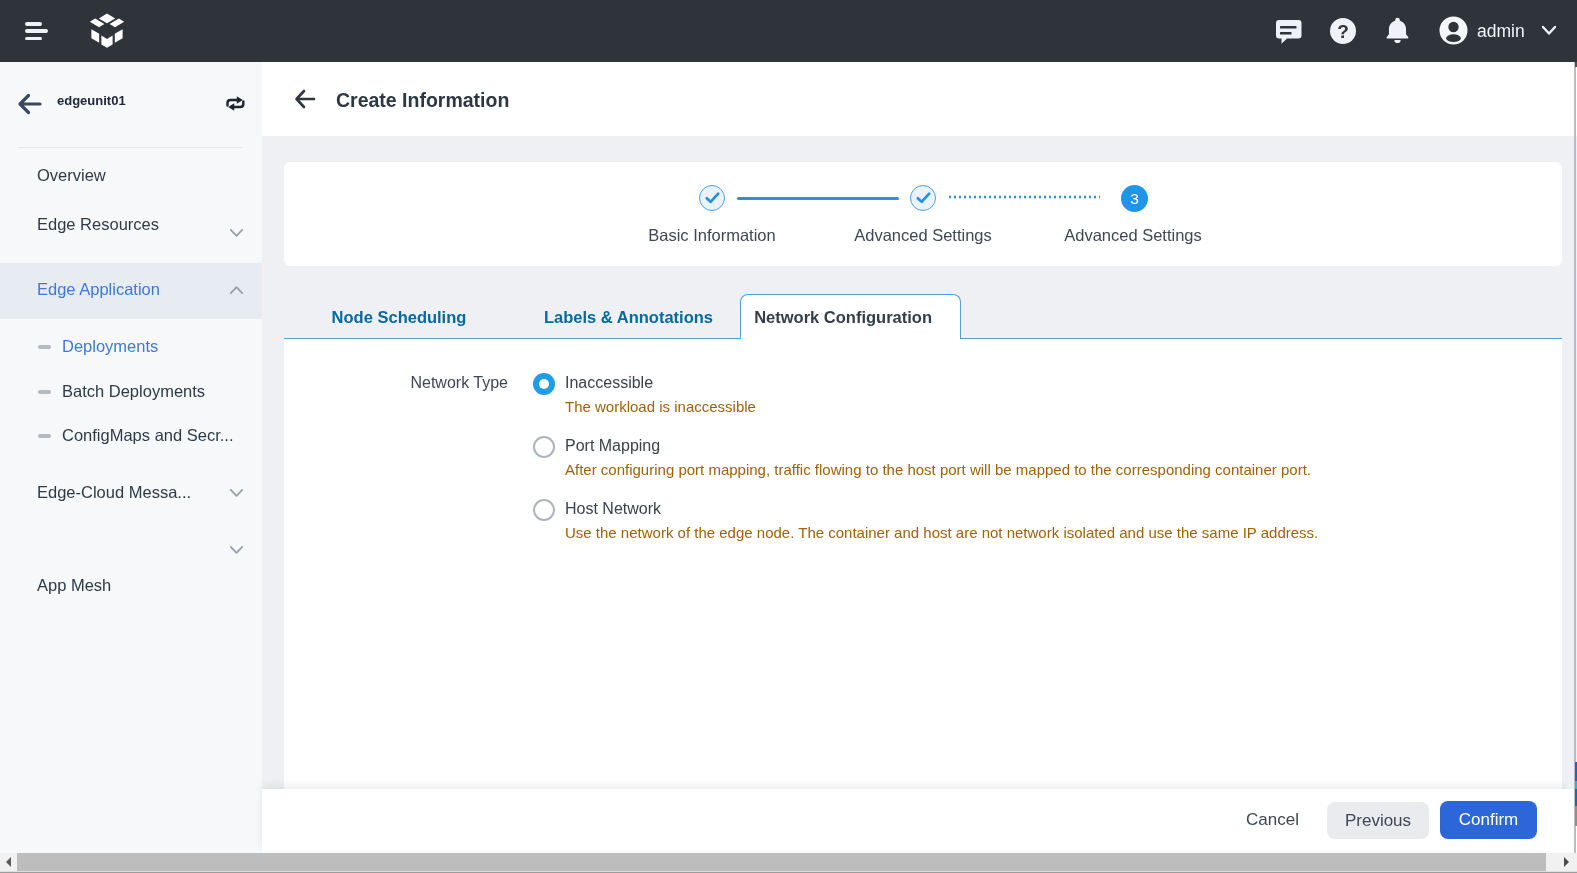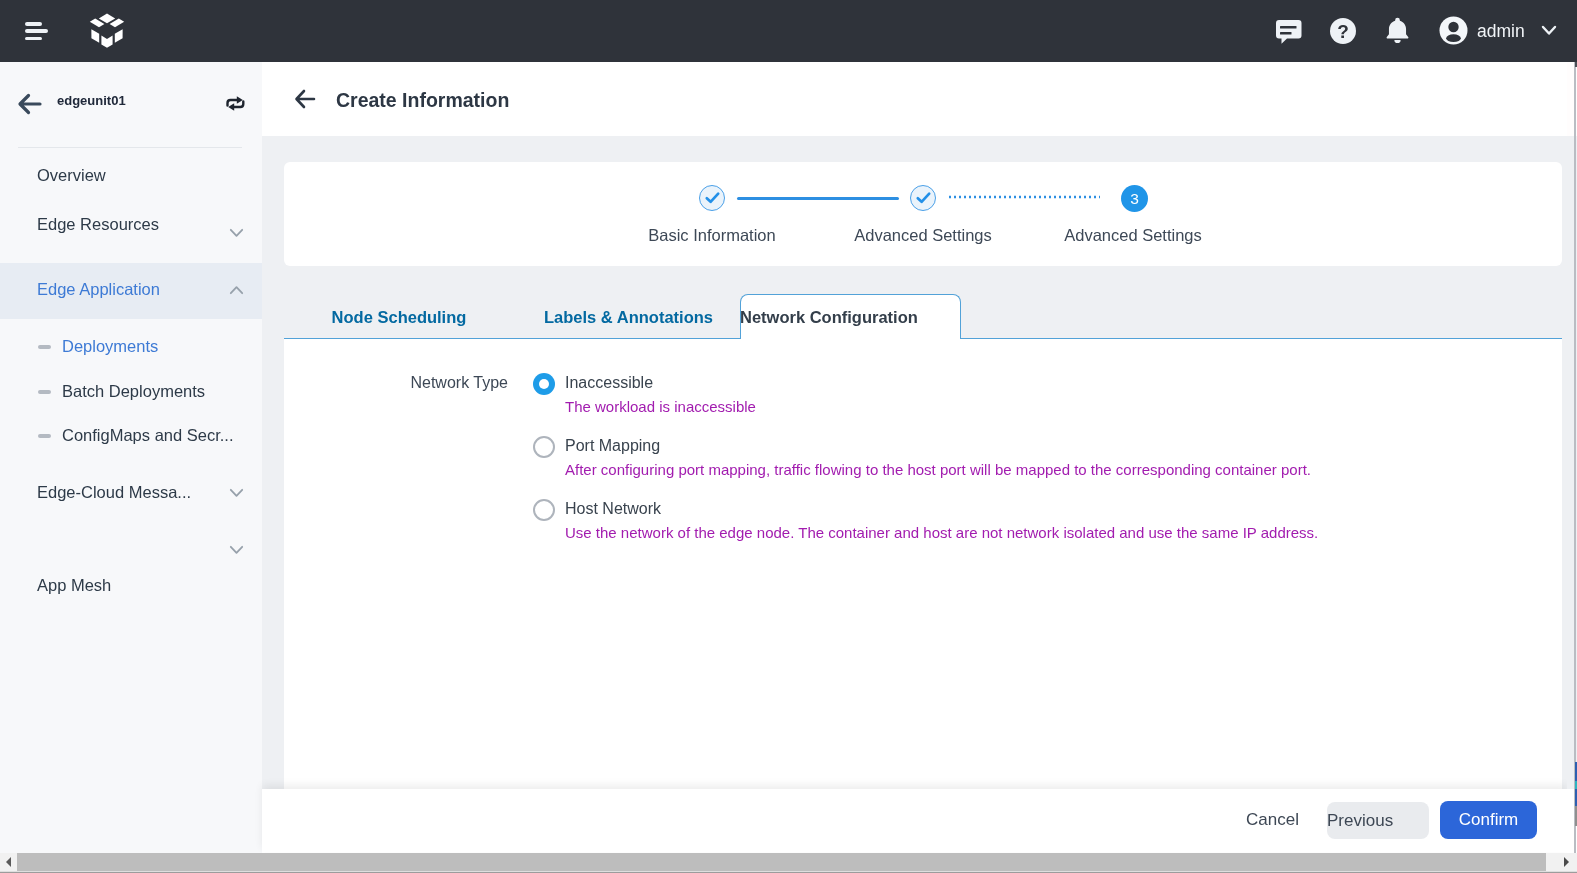--- a/index.html
+++ b/index.html
@@ -32,25 +32,25 @@
   #tabline { left:284px; top:338px; width:1278px; height:1px; background:#52a2d8; }
   #activetab { left:740px; top:294px; width:221px; height:45px; background:#fff; border:1px solid #52a2d8; border-bottom:none; border-radius:8px 8px 0 0; }
   .tablabel { position:absolute; top:308px; font-size:16.5px; font-weight:bold; color:#0369a1; }
   
   #content { left:284px; top:339px; width:1278px; height:450px; background:#fff; }
   .radio { position:absolute; width:22px; height:22px; border-radius:50%; }
   .radio.on { background:#1e9ce8; }
   .radio.on::after { content:""; position:absolute; left:6px; top:6px; width:10px; height:10px; background:#fff; border-radius:50%; }
   .radio.off { background:#fff; border:2px solid #aeb4bc; }
   .rlabel { position:absolute; left:565px; font-size:16px; color:#39434e; }
-  .rdesc { position:absolute; left:565px; font-size:15px; color:#a21caf; }
+  .rdesc { position:absolute; left:565px; font-size:15px; color:#a16207; }
   
   #footer { left:262px; top:789px; width:1305px; height:63px; background:#fff; box-shadow:0 -4px 8px rgba(0,0,0,0.07); }
   #cancel { left:1246px; top:810px; font-size:17px; color:#3d4754; }
-  #prev { left:1327px; top:802px; width:102px; height:37px; background:#e9ebee; border-radius:8px; color:#3d4754; font-size:17px; text-align:left; line-height:37px; }
+  #prev { left:1327px; top:802px; width:102px; height:37px; background:#e9ebee; border-radius:8px; color:#3d4754; font-size:17px; text-align:center; line-height:37px; }
   #confirm { left:1440px; top:801px; width:97px; height:38px; background:#2c66d9; border-radius:8px; color:#fff; font-size:17px; text-align:center; line-height:38px; }
   
   #vsb { left:1567px; top:62px; width:10px; height:791px; background:#fbfbfd; }
   #hsb { left:0; top:853px; width:1577px; height:18px; background:#f1f1f1; }
   #hthumb { left:17px; top:853px; width:1529px; height:18px; background:#bdbdbd; }
   #hsbedge { left:0; top:871px; width:1577px; height:1px; background:#dedede; }
 </style>
 </head>
 <body>
   <div class="abs" id="topbar">
@@ -164,21 +164,21 @@
     <line x1="1" y1="2" x2="152" y2="2" stroke="#2d8fe2" stroke-width="2.6" stroke-dasharray="2 3"></line>
   </svg>
   <div class="steplabel" style="left:592px;">Basic Information</div>
   <div class="steplabel" style="left:803px;">Advanced Settings</div>
   <div class="steplabel" style="left:1013px;">Advanced Settings</div>
 
   <div class="abs" id="tabline"></div>
   <div class="abs" id="activetab"></div>
   <div class="tablabel" style="left:299px;width:200px;text-align:center;">Node Scheduling</div>
   <div class="tablabel" style="left:513px;width:200px;text-align:right;">Labels &amp; Annotations</div>
-  <div class="tablabel" style="left:740px;width:192px;text-align:left;color:#333e4a;">Network Configuration</div>
+  <div class="tablabel" style="left:740px;width:192px;text-align:right;color:#333e4a;">Network Configuration</div>
 
   <div class="abs" id="content"></div>
   <div class="abs" style="left:405px;top:374px;width:103px;text-align:right;font-size:16px;color:#3d4856;">Network Type</div>
   <div class="radio on" style="left:533px;top:373px;"></div>
   <div class="rlabel" style="top:374px;">Inaccessible</div>
   <div class="rdesc" style="top:398px;">The workload is inaccessible</div>
   <div class="radio off" style="left:533px;top:436px;"></div>
   <div class="rlabel" style="top:437px;">Port Mapping</div>
   <div class="rdesc" style="top:461px;">After configuring port mapping, traffic flowing to the host port will be mapped to the corresponding container port.</div>
   <div class="radio off" style="left:533px;top:499px;"></div>

